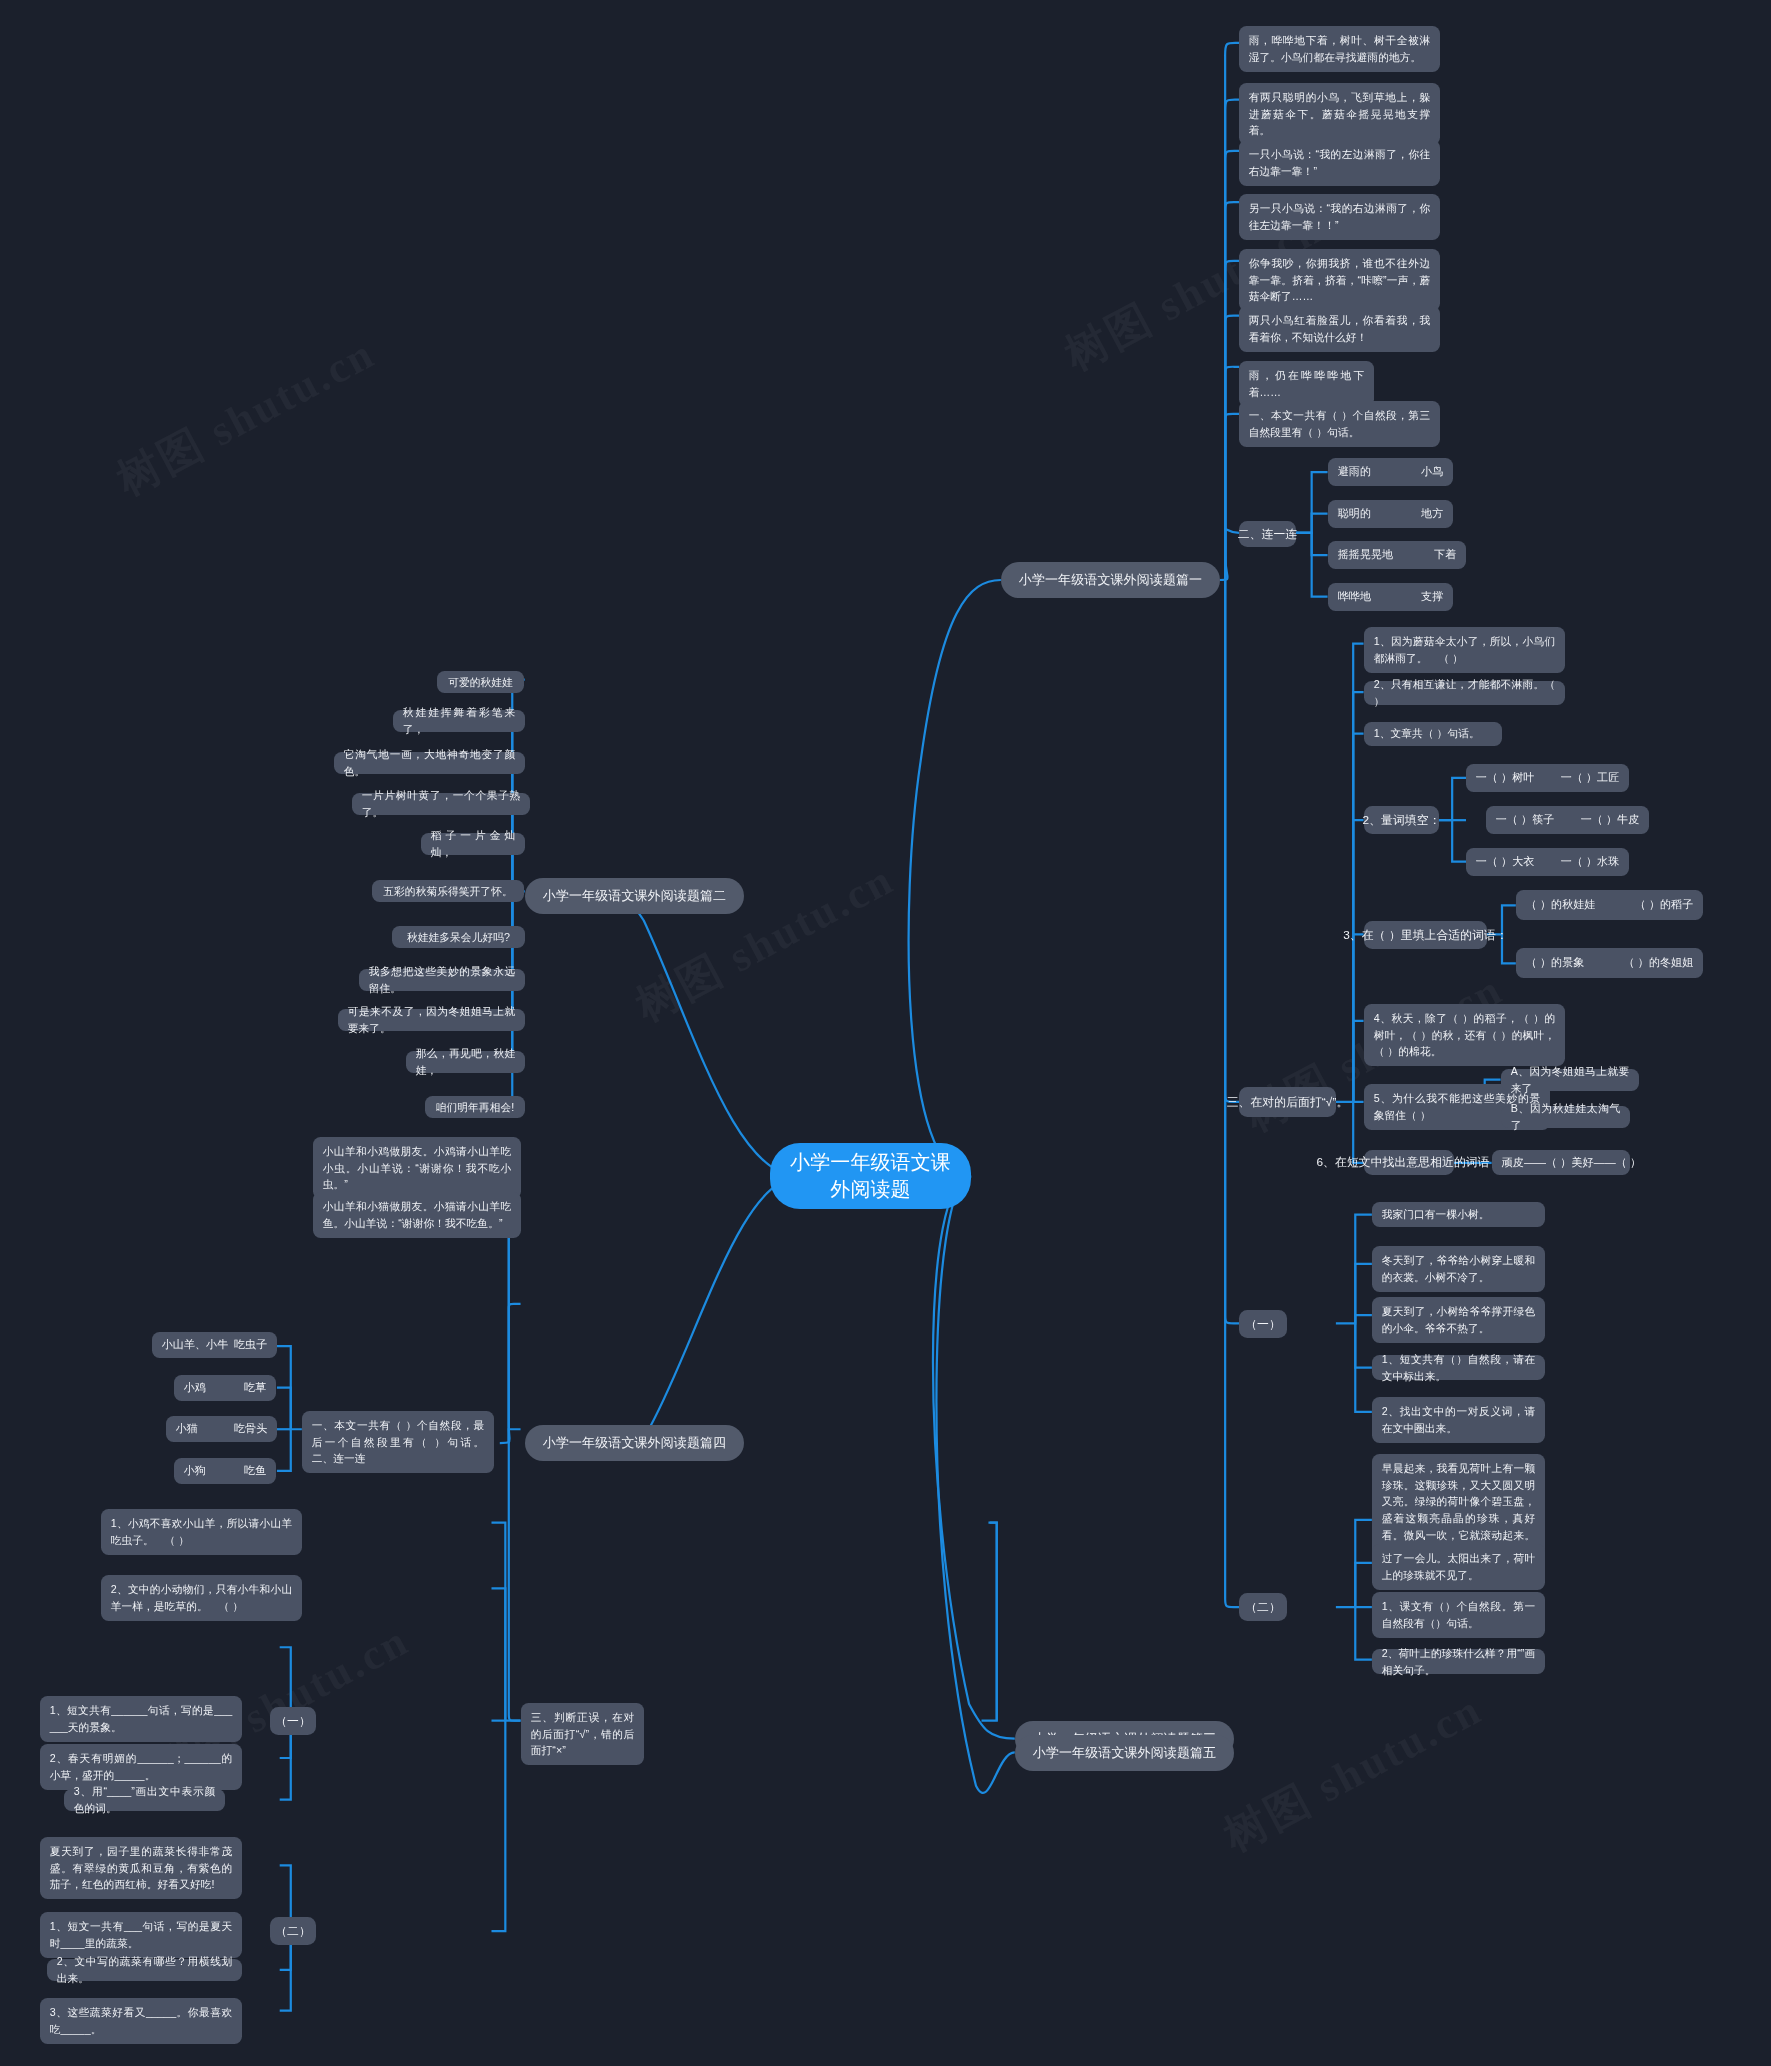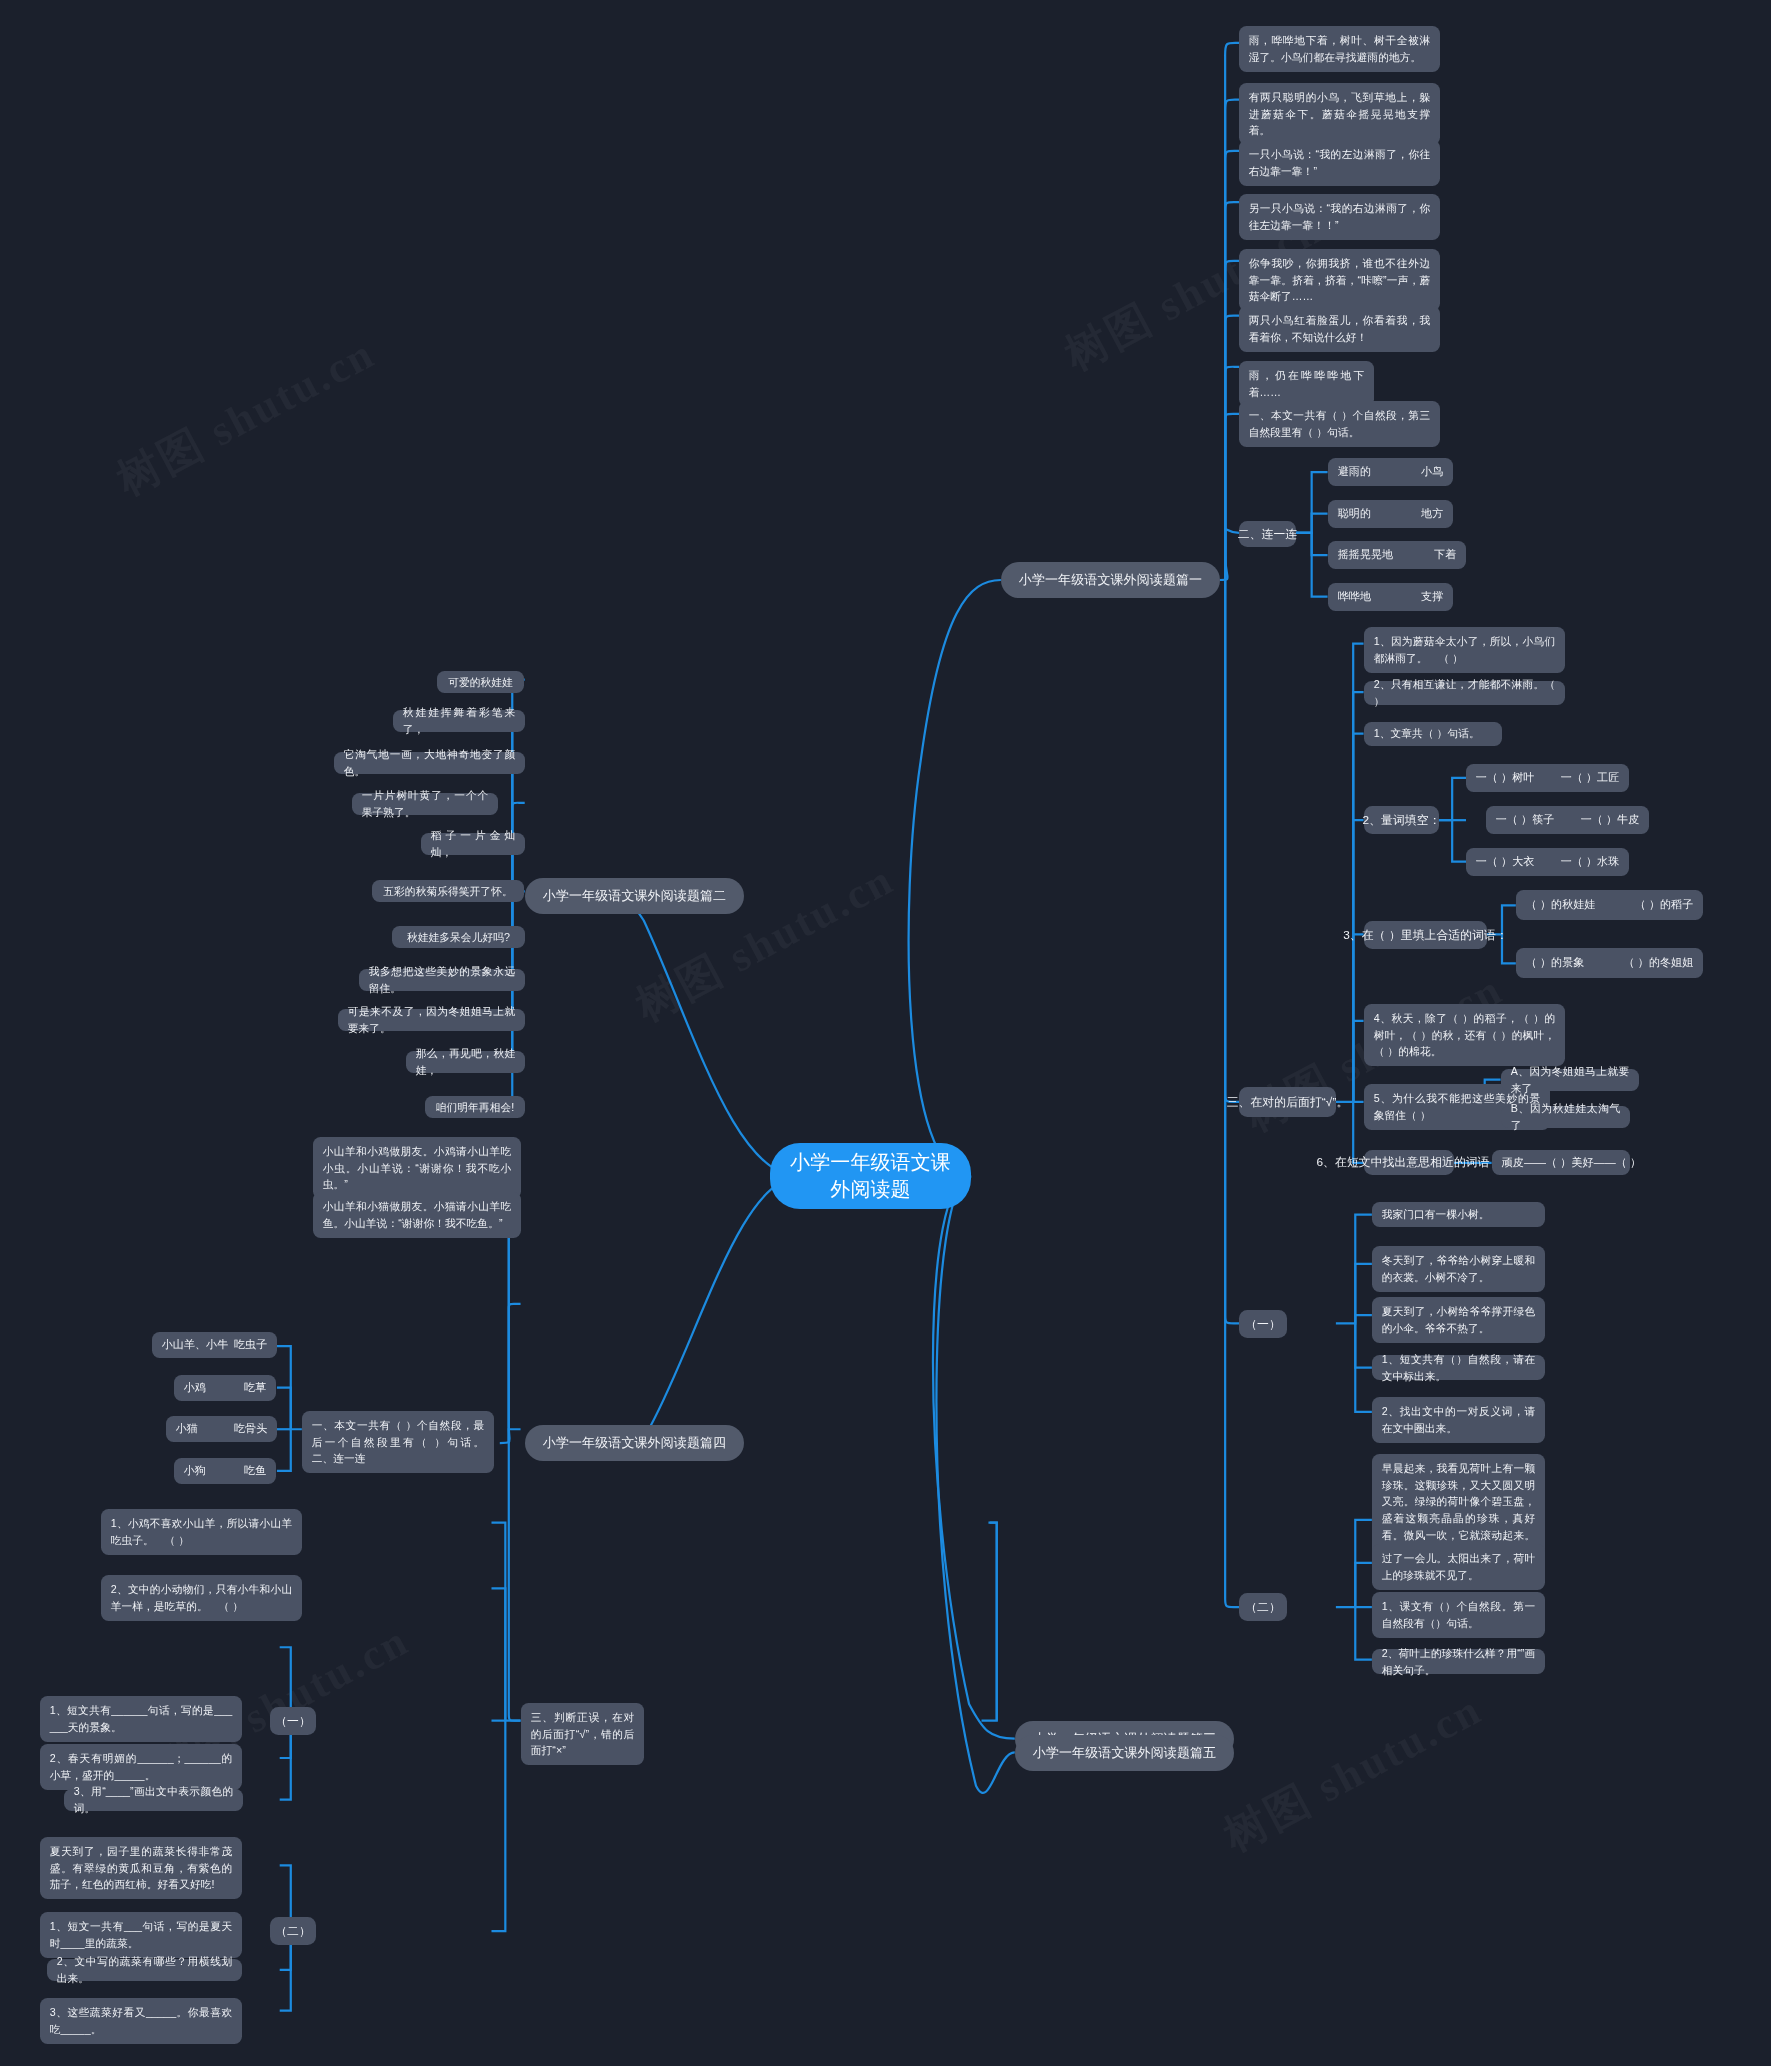--- a/index.html
+++ b/index.html
@@ -335,21 +335,21 @@
 
   <div class="node vcenter" style="left:437px;top:671px;width:87px;height:22px;justify-content:center;">
     <span>可爱的秋娃娃</span>
   </div>
   <div class="node vcenter" style="left:393px;top:710px;width:132px;height:22px;justify-content:center;">
     <span>秋娃娃挥舞着彩笔来了，</span>
   </div>
   <div class="node vcenter" style="left:334px;top:752px;width:191px;height:22px;justify-content:center;">
     <span>它淘气地一画，大地神奇地变了颜色。</span>
   </div>
-  <div class="node vcenter" style="left:352px;top:793px;width:146px;height:22px;justify-content:flex-end;">
+  <div class="node vcenter" style="left:352px;top:793px;width:178px;height:22px;justify-content:flex-end;">
     <span>一片片树叶黄了，一个个果子熟了。</span>
   </div>
   <div class="node vcenter" style="left:421px;top:833px;width:104px;height:22px;justify-content:center;">
     <span>稻子一片金灿灿，</span>
   </div>
   <div class="node vcenter" style="left:372px;top:880px;width:152px;height:22px;justify-content:center;">
     <span>五彩的秋菊乐得笑开了怀。</span>
   </div>
   <div class="node vcenter" style="left:392px;top:926px;width:133px;height:22px;justify-content:center;">
     <span>秋娃娃多呆会儿好吗?</span>
@@ -407,21 +407,21 @@
 
   <div class="node sub" style="left:270px;top:1707px;width:46px;height:28px;">
     <span>（一）</span>
   </div>
   <div class="node" style="left:40px;top:1696px;width:202px;">
     <span>1、短文共有______句话，写的是______天的景象。</span>
   </div>
   <div class="node" style="left:40px;top:1744px;width:202px;">
     <span>2、春天有明媚的______；______的小草，盛开的_____。</span>
   </div>
-  <div class="node vcenter" style="left:64px;top:1789px;width:179px;height:22px;justify-content:center;">
+  <div class="node vcenter" style="left:64px;top:1789px;width:161px;height:22px;justify-content:center;">
     <span>3、用“____”画出文中表示颜色的词。</span>
   </div>
 
   <div class="node sub" style="left:270px;top:1917px;width:46px;height:28px;">
     <span>（二）</span>
   </div>
   <div class="node" style="left:40px;top:1837px;width:202px;">
     <span>夏天到了，园子里的蔬菜长得非常茂盛。有翠绿的黄瓜和豆角，有紫色的茄子，红色的西红柿。好看又好吃!</span>
   </div>
   <div class="node" style="left:40px;top:1912px;width:202px;">

